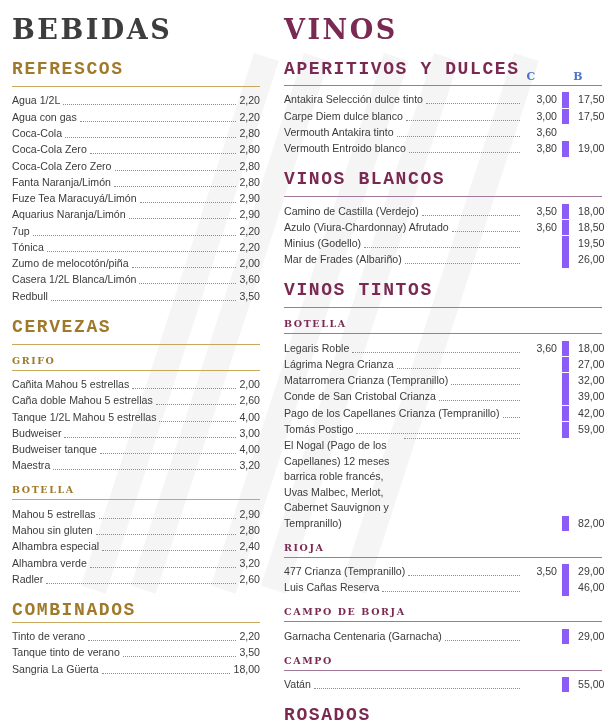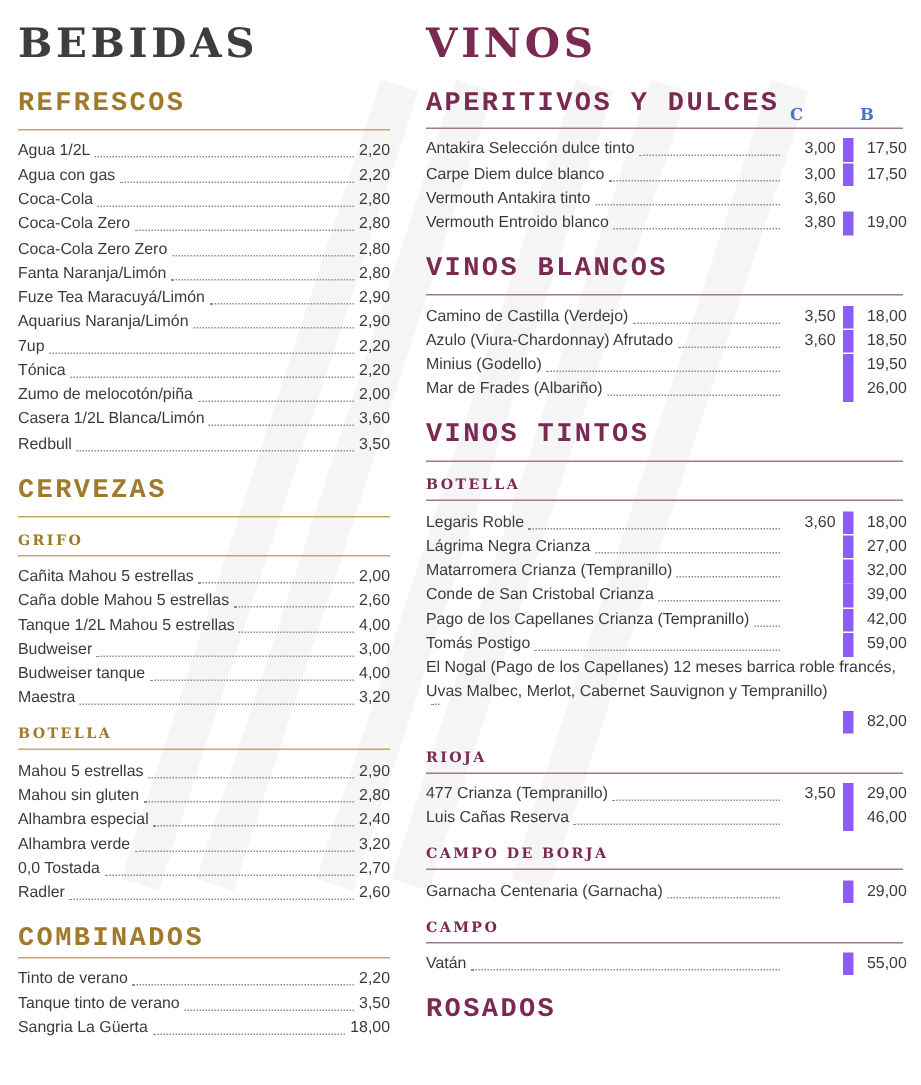--- a/index.html
+++ b/index.html
@@ -94,21 +94,21 @@
     flex: 1;
     border-bottom: 1.3px dotted #8d8d8d;
     margin: 0 3px 3.5px 3px;
     min-width: 6px;
   }
   .item .p1 { width: 34px; text-align: right; white-space: nowrap; }
   .item .p2 { width: 40px; text-align: right; white-space: nowrap; padding-left: 8px; }
   .col-right .item .p2 { border-left: 7px solid #8b5cf6; padding-left: 9px; margin-left: 5px; }
   .col-left .item .p1 { width: auto; text-align: right; }
 
-  .item.wrap { align-items: flex-start; flex-direction: column; }
+  .item.wrap { align-items: flex-start; }
   .item.wrap .nm { white-space: normal; flex: 1; }
   .item.wrap .p2 { align-self: flex-end; }
 
   .price-head {
     display: flex;
     justify-content: flex-end;
     font-family: "DejaVu Serif", serif;
     font-weight: bold;
     font-size: 11px;
     color: #4a74c9;
@@ -259,25 +259,20 @@
           <span class="nm">Alhambra especial</span>
           <span class="dots"></span>
           <span class="p1">2,40</span>
         </li>
         <li class="item">
           <span class="nm">Alhambra verde</span>
           <span class="dots"></span>
           <span class="p1">3,20</span>
         </li>
         <li class="item">
-          <span class="nm">0,0 Tostada</span>
-          <span class="dots"></span>
-          <span class="p1">2,70</span>
-        </li>
-        <li class="item">
           <span class="nm">Radler</span>
           <span class="dots"></span>
           <span class="p1">2,60</span>
         </li>
       </ul>
 
     <h2 class="section" style="margin-bottom:0">COMBINADOS</h2>
     <div class="rule"></div>
     <ul class="items" id="combinados-list">
         <li class="item">

